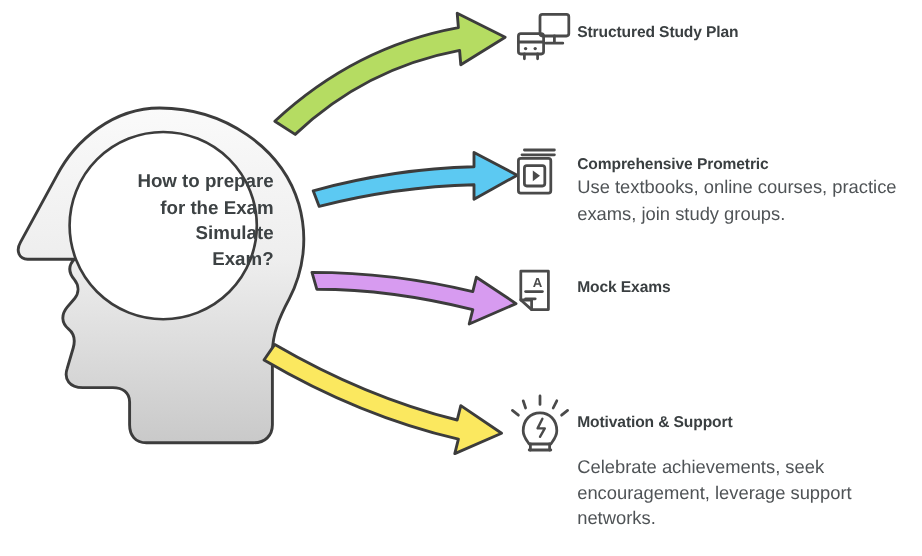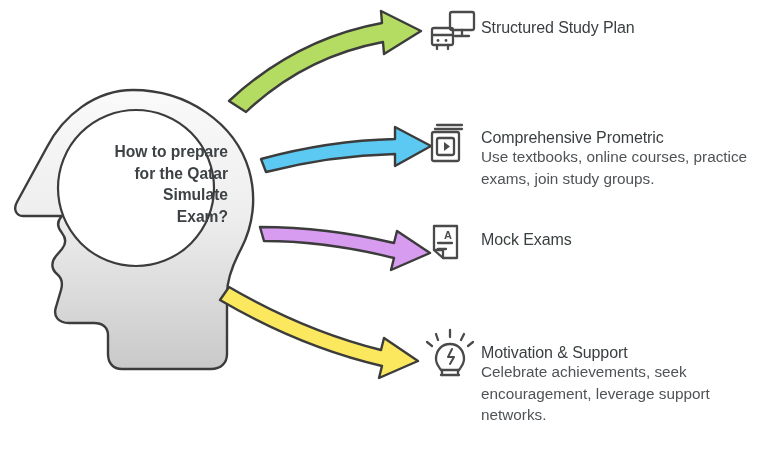--- a/index.html
+++ b/index.html
@@ -10,22 +10,22 @@
     overflow:hidden;
     position:relative;
   }
   #stage{position:absolute;left:0;top:0;width:768px;height:463px;}
   #vec{position:absolute;left:0;top:0;width:768px;height:463px;}
 
   .textcol{position:absolute;left:0;top:0;width:768px;height:463px;pointer-events:none;}
 
   .item-title{
     position:absolute;
-    font-size:16px;
-    font-weight:normal;
+    font-size:13px;
+    font-weight:bold;
     color:#3a3f41;
     letter-spacing:-0.1px;
     white-space:nowrap;
     pointer-events:auto;
   }
   .item-desc{
     position:absolute;
     font-size:15.3px;
     font-weight:normal;
     color:#4f5356;
@@ -166,29 +166,29 @@
       <path d="M441 375 L459 375"></path>
       <path d="M436 334 L438 340 M450 330 L450 337 M464 334 L461 340 M427 342 L432 346 M473 342 L468 346"></path>
       <path d="M452 349 L448 357 L454 357 L450 364" stroke-width="2"></path>
     </g>
   </svg>
 
   <div class="textcol">
 
     <div class="center-label">
       <span>How to prepare</span><br>
-      <span>for the Qatar</span><br>
+      <span>for the Exam</span><br>
       <span>Simulate</span><br>
       <span>Exam?</span>
     </div>
 
     <div class="item-title" style="left:481px;top:19px;">Structured Study Plan</div>
 
     <div class="item-title" style="left:481px;top:129px;">Comprehensive Prometric</div>
     <div class="item-desc" style="left:481px;top:146px;">Use textbooks, online courses, practice exams, join study groups.</div>
 
     <div class="item-title" style="left:481px;top:231px;">Mock Exams</div>
 
     <div class="item-title" style="left:481px;top:344px;">Motivation &amp; Support</div>
-    <div class="item-desc" style="left:481px;top:361px;">Celebrate achievements, seek encouragement, leverage support networks.</div>
+    <div class="item-desc" style="left:481px;top:379px;">Celebrate achievements, seek encouragement, leverage support networks.</div>
 
   </div>
 </div>
 
 </body></html>

